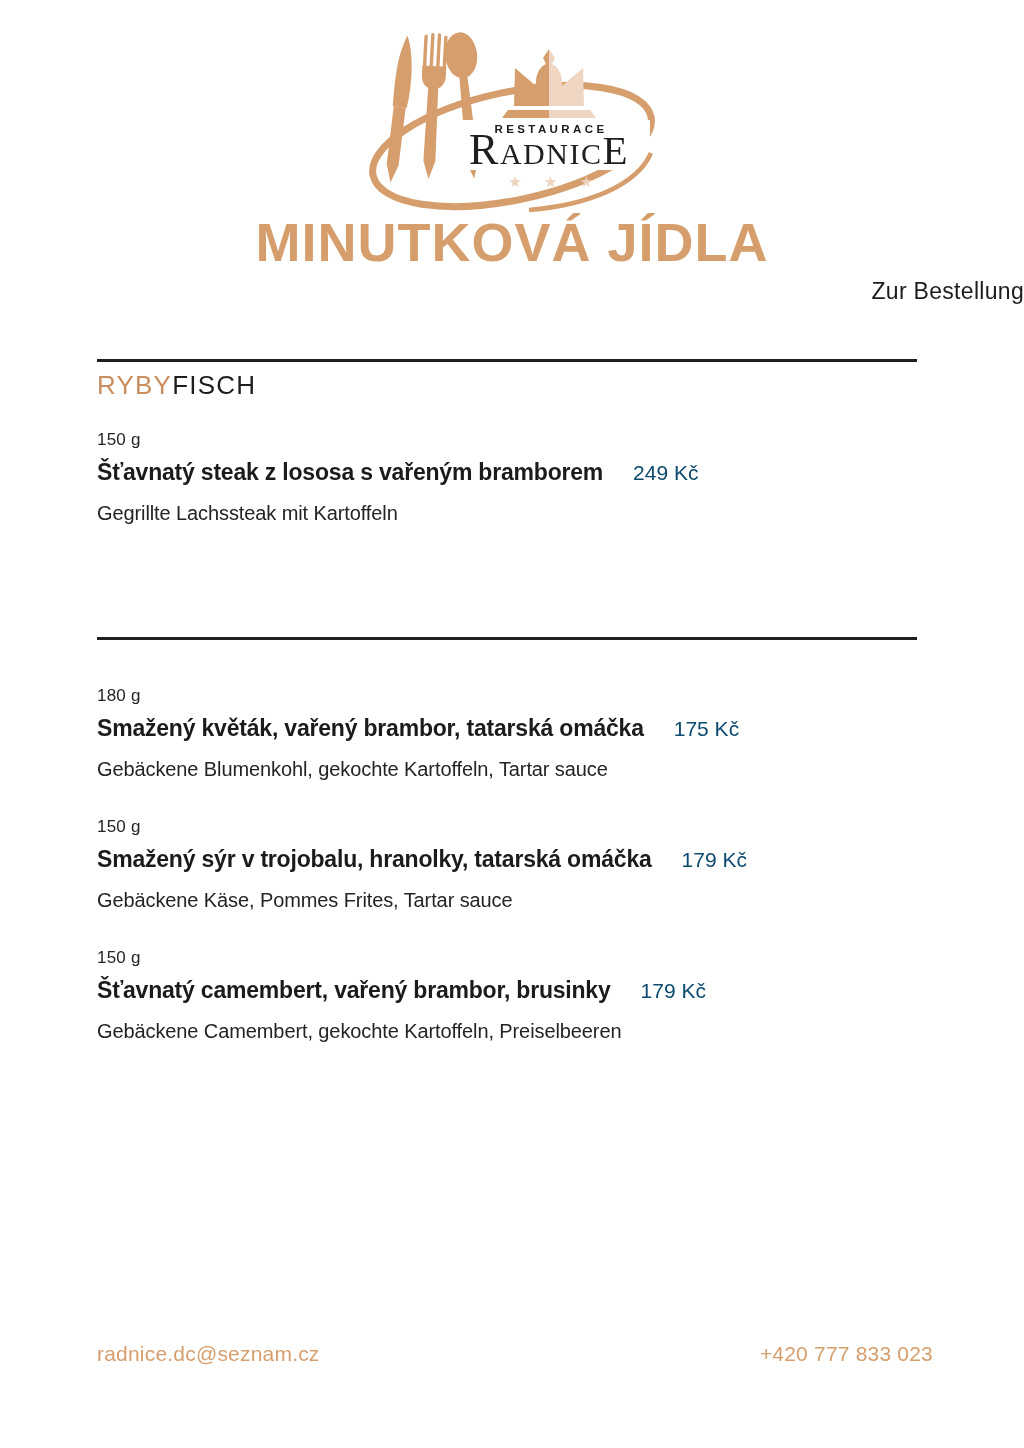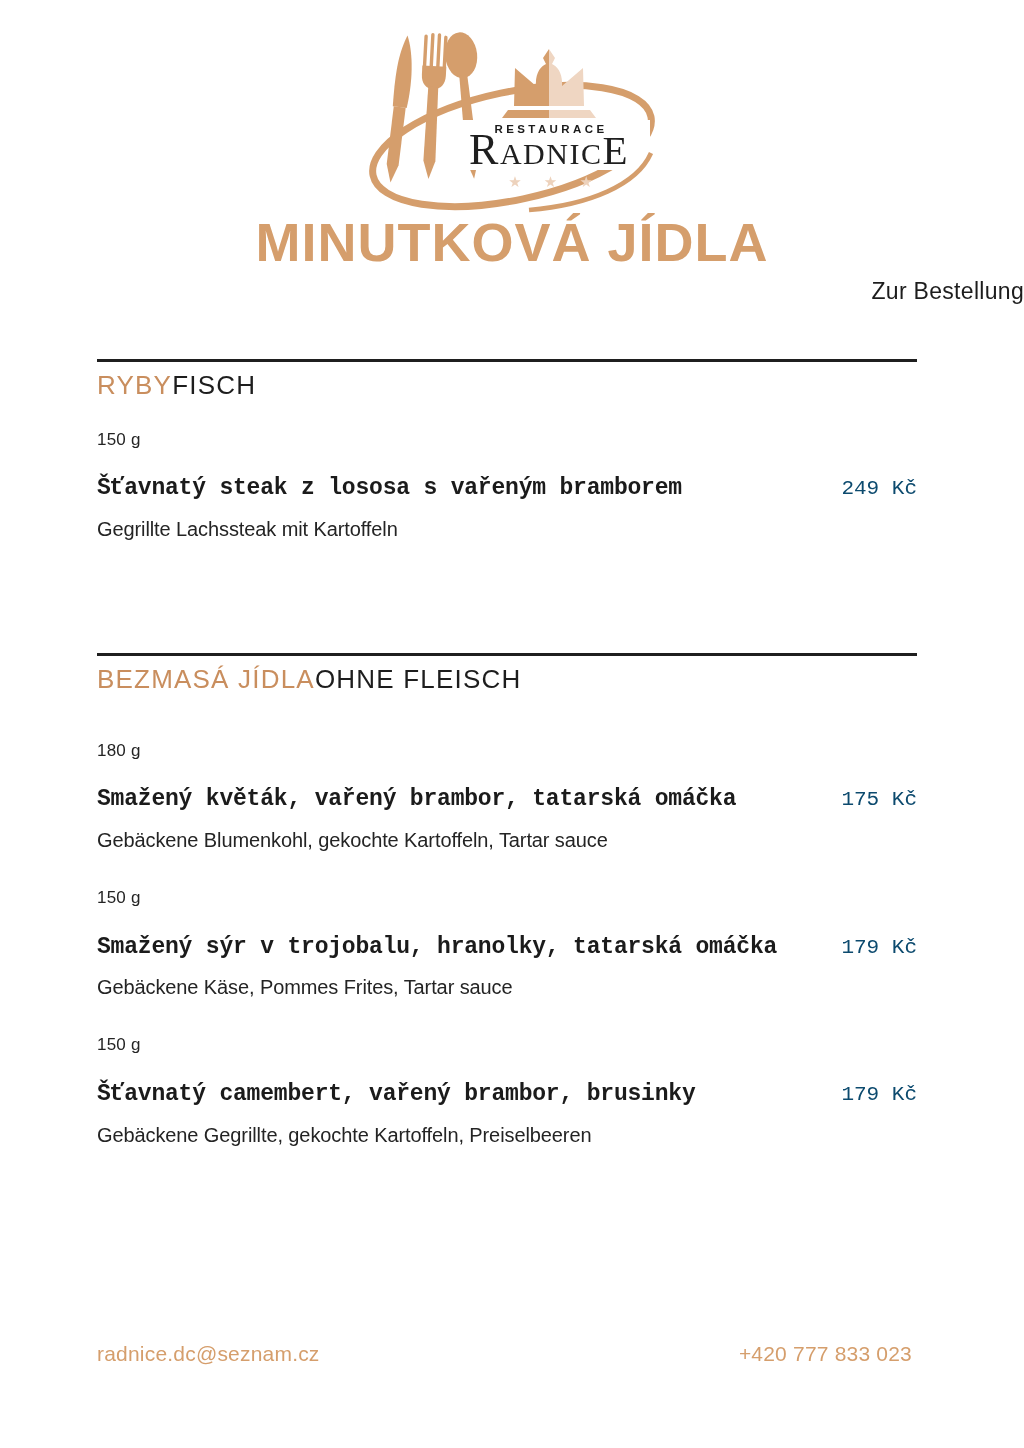--- a/index.html
+++ b/index.html
@@ -65,29 +65,29 @@
     font-size: 26px; font-weight: 500; letter-spacing: 1.2px;
     line-height: 1.25;
   }
   .head-cs { color: var(--heading-accent); }
   .head-de { color: #1d1d1d; }
   .item { margin-top: 45px; }
   .section:first-of-type .item { margin-top: 27px; }
   .item + .item { margin-top: 34px; }
   .portion { font-size: 17px; color: #242424; line-height: 1.25; letter-spacing: 0.2px; }
   .name-row {
-    display: flex; justify-content: space-between; align-items: baseline;
-    margin-top: 24px; line-height: 1.3; font-family: Liberation Mono, monospace;
+    display: flex; justify-content: flex-start; align-items: baseline;
+    margin-top: 8px; line-height: 1.3;
   }
   .item-name { font-size: 23px; font-weight: 700; letter-spacing: -0.2px; color: #1b1b1b; }
   .item-price { font-size: 21px; font-weight: 400; color: #0c4a6e; white-space: nowrap; padding-left: 30px; }
   .item-desc { margin-top: 13px; font-size: 20px; color: #242424; line-height: 1.25; letter-spacing: -0.1px; }
   
   .footer {
-    position: absolute; left: 97px; right: 112px; bottom: 82px;
+    position: absolute; left: 97px; right: 91px; bottom: 82px;
     display: flex; justify-content: space-between; align-items: flex-end;
     color: var(--accent);
     font-size: 21px; font-weight: 500; letter-spacing: 0.2px;
   }
 </style>
 </head>
 <body>
 
 <div class="page">
 
@@ -162,24 +162,20 @@
         <div class="name-row">
           <span class="item-name">Šťavnatý steak z lososa s vařeným bramborem</span>
           <span class="item-price">249 Kč</span>
         </div>
         <div class="item-desc">Gegrillte Lachssteak mit Kartoffeln</div>
       </article>
     </section>
 
     <section class="section">
       <div class="rule"></div>
-      <div class="section-head">
-        <span class="head-cs">BEZMASÁ JÍDLA</span>
-        <span class="head-de">OHNE FLEISCH</span>
-      </div>
       <article class="item">
         <div class="portion">180 g</div>
         <div class="name-row">
           <span class="item-name">Smažený květák, vařený brambor, tatarská omáčka</span>
           <span class="item-price">175 Kč</span>
         </div>
         <div class="item-desc">Gebäckene Blumenkohl, gekochte Kartoffeln, Tartar sauce</div>
       </article>
       <article class="item">
         <div class="portion">150 g</div>
@@ -188,21 +184,21 @@
           <span class="item-price">179 Kč</span>
         </div>
         <div class="item-desc">Gebäckene Käse, Pommes Frites, Tartar sauce</div>
       </article>
       <article class="item">
         <div class="portion">150 g</div>
         <div class="name-row">
           <span class="item-name">Šťavnatý camembert, vařený brambor, brusinky</span>
           <span class="item-price">179 Kč</span>
         </div>
-        <div class="item-desc">Gebäckene Gegrillte, gekochte Kartoffeln, Preiselbeeren</div>
+        <div class="item-desc">Gebäckene Camembert, gekochte Kartoffeln, Preiselbeeren</div>
       </article>
     </section>
 
   </main>
 
   <div class="footer">
     <span>radnice.dc@seznam.cz</span>
     <span>+420 777 833 023</span>
   </div>
 

